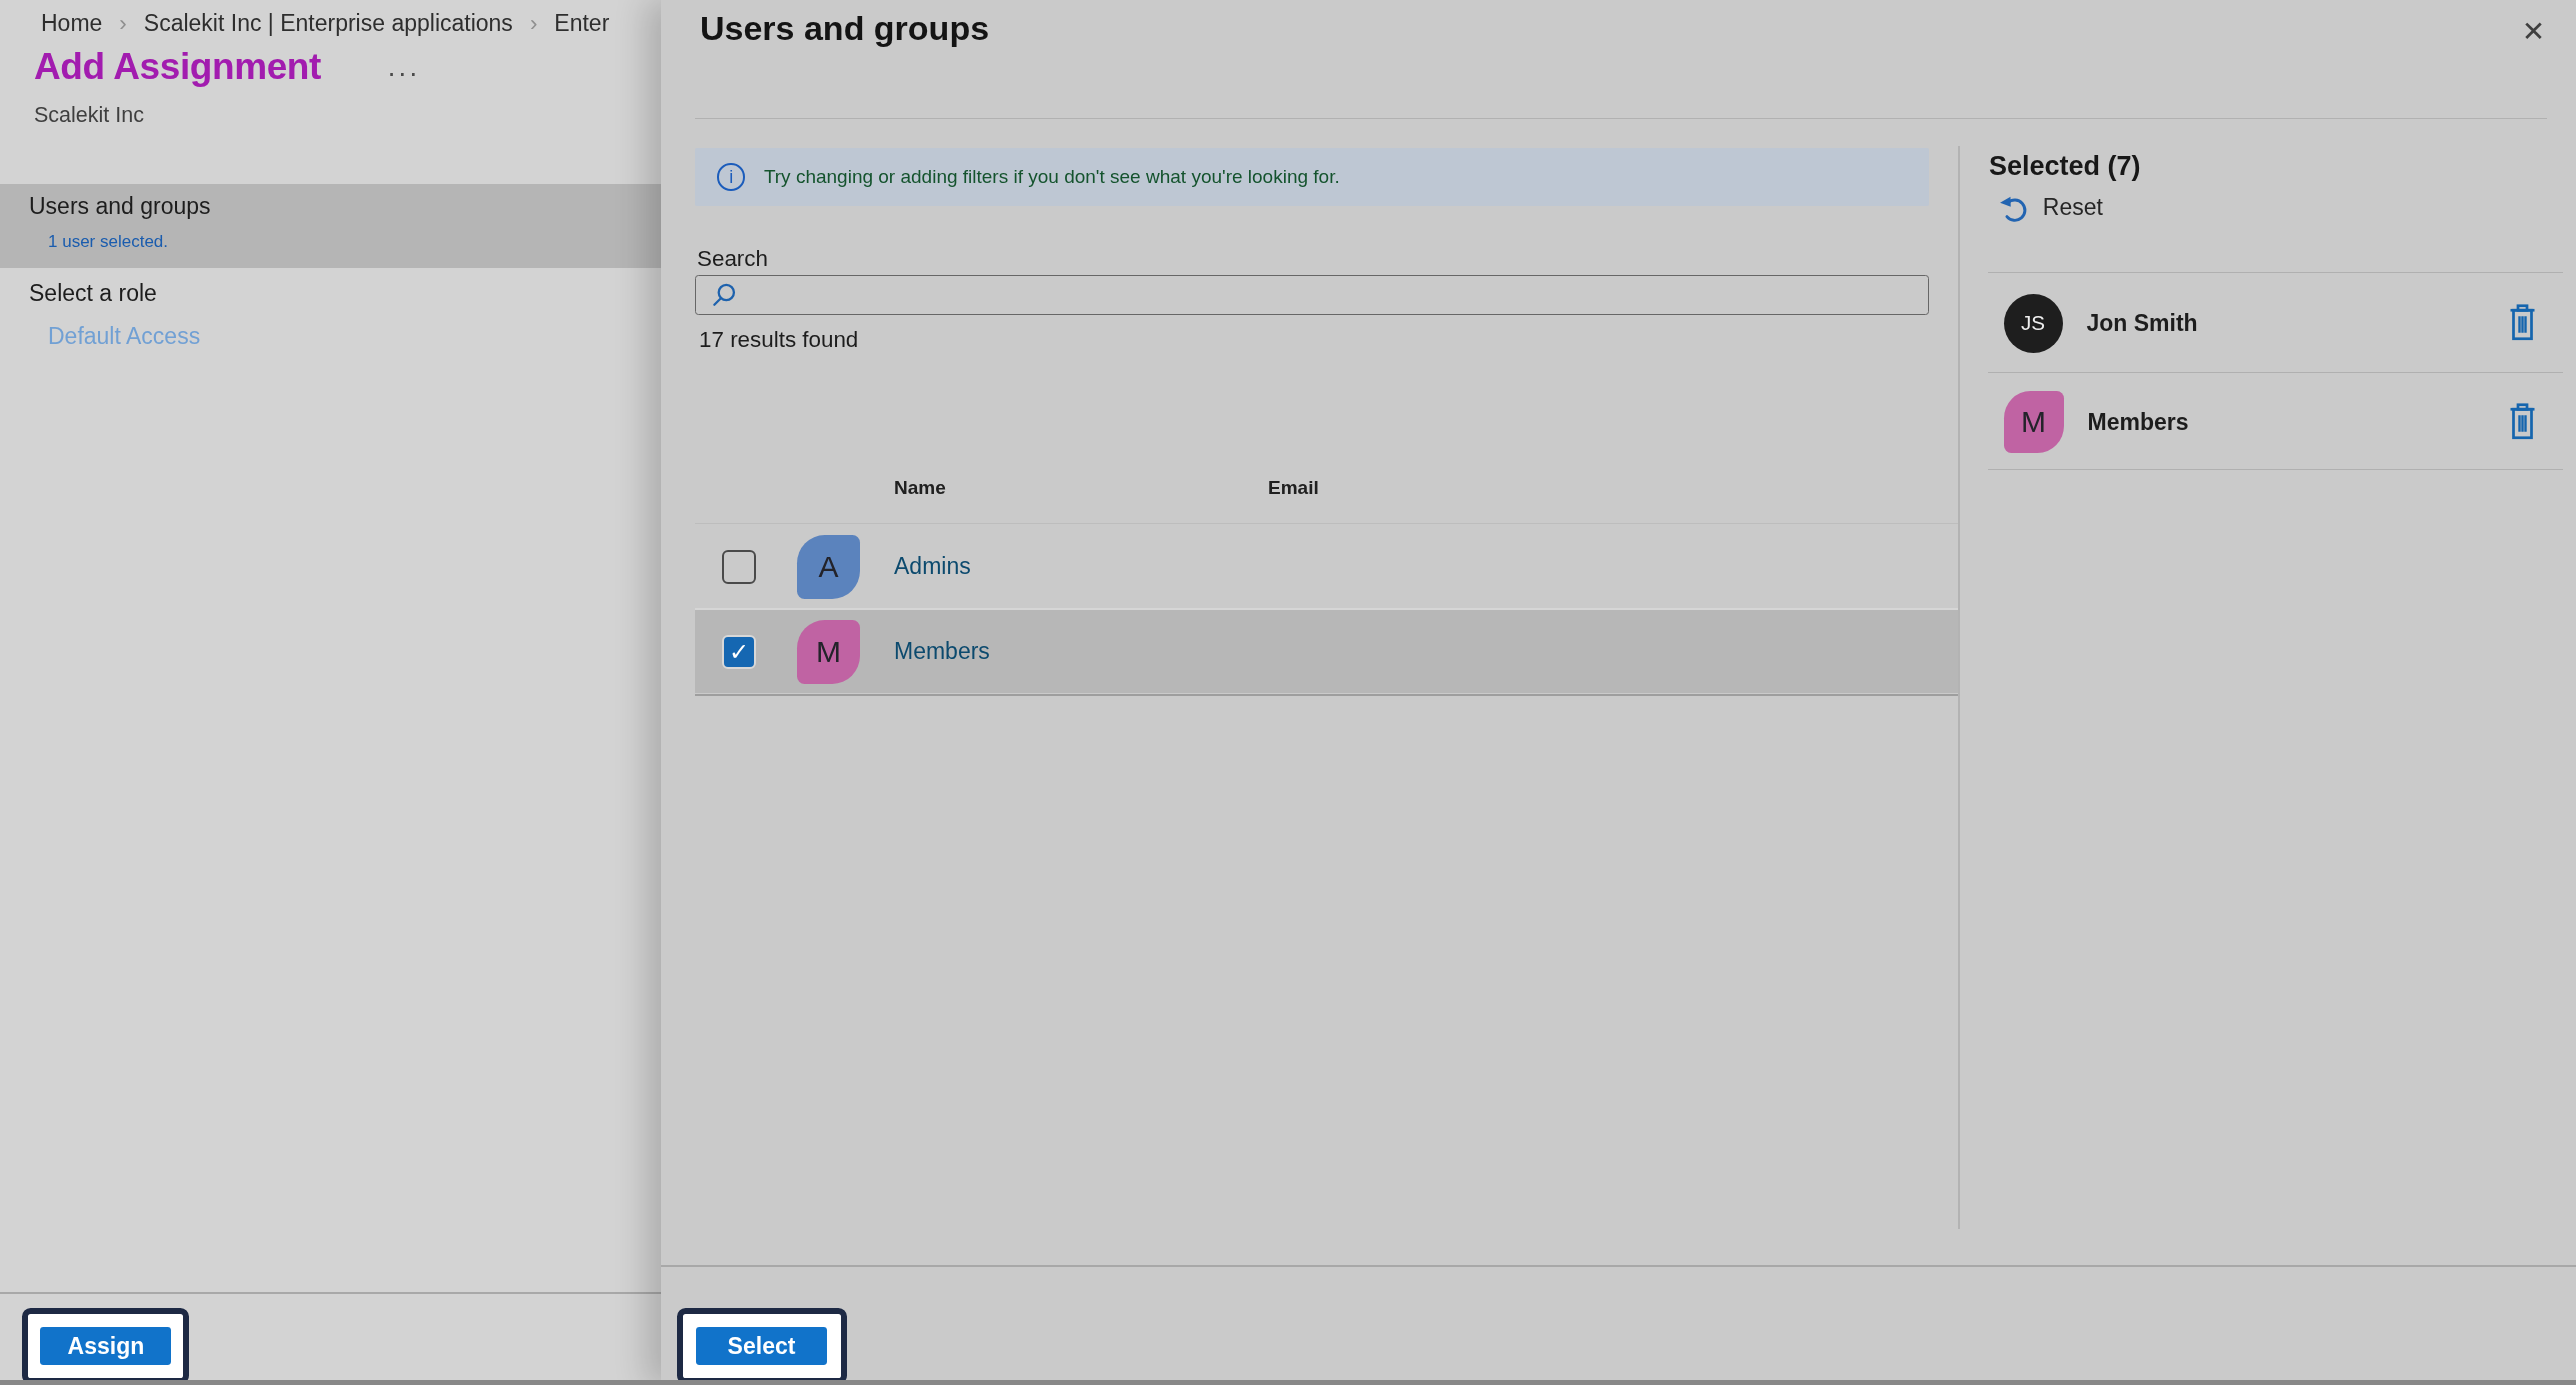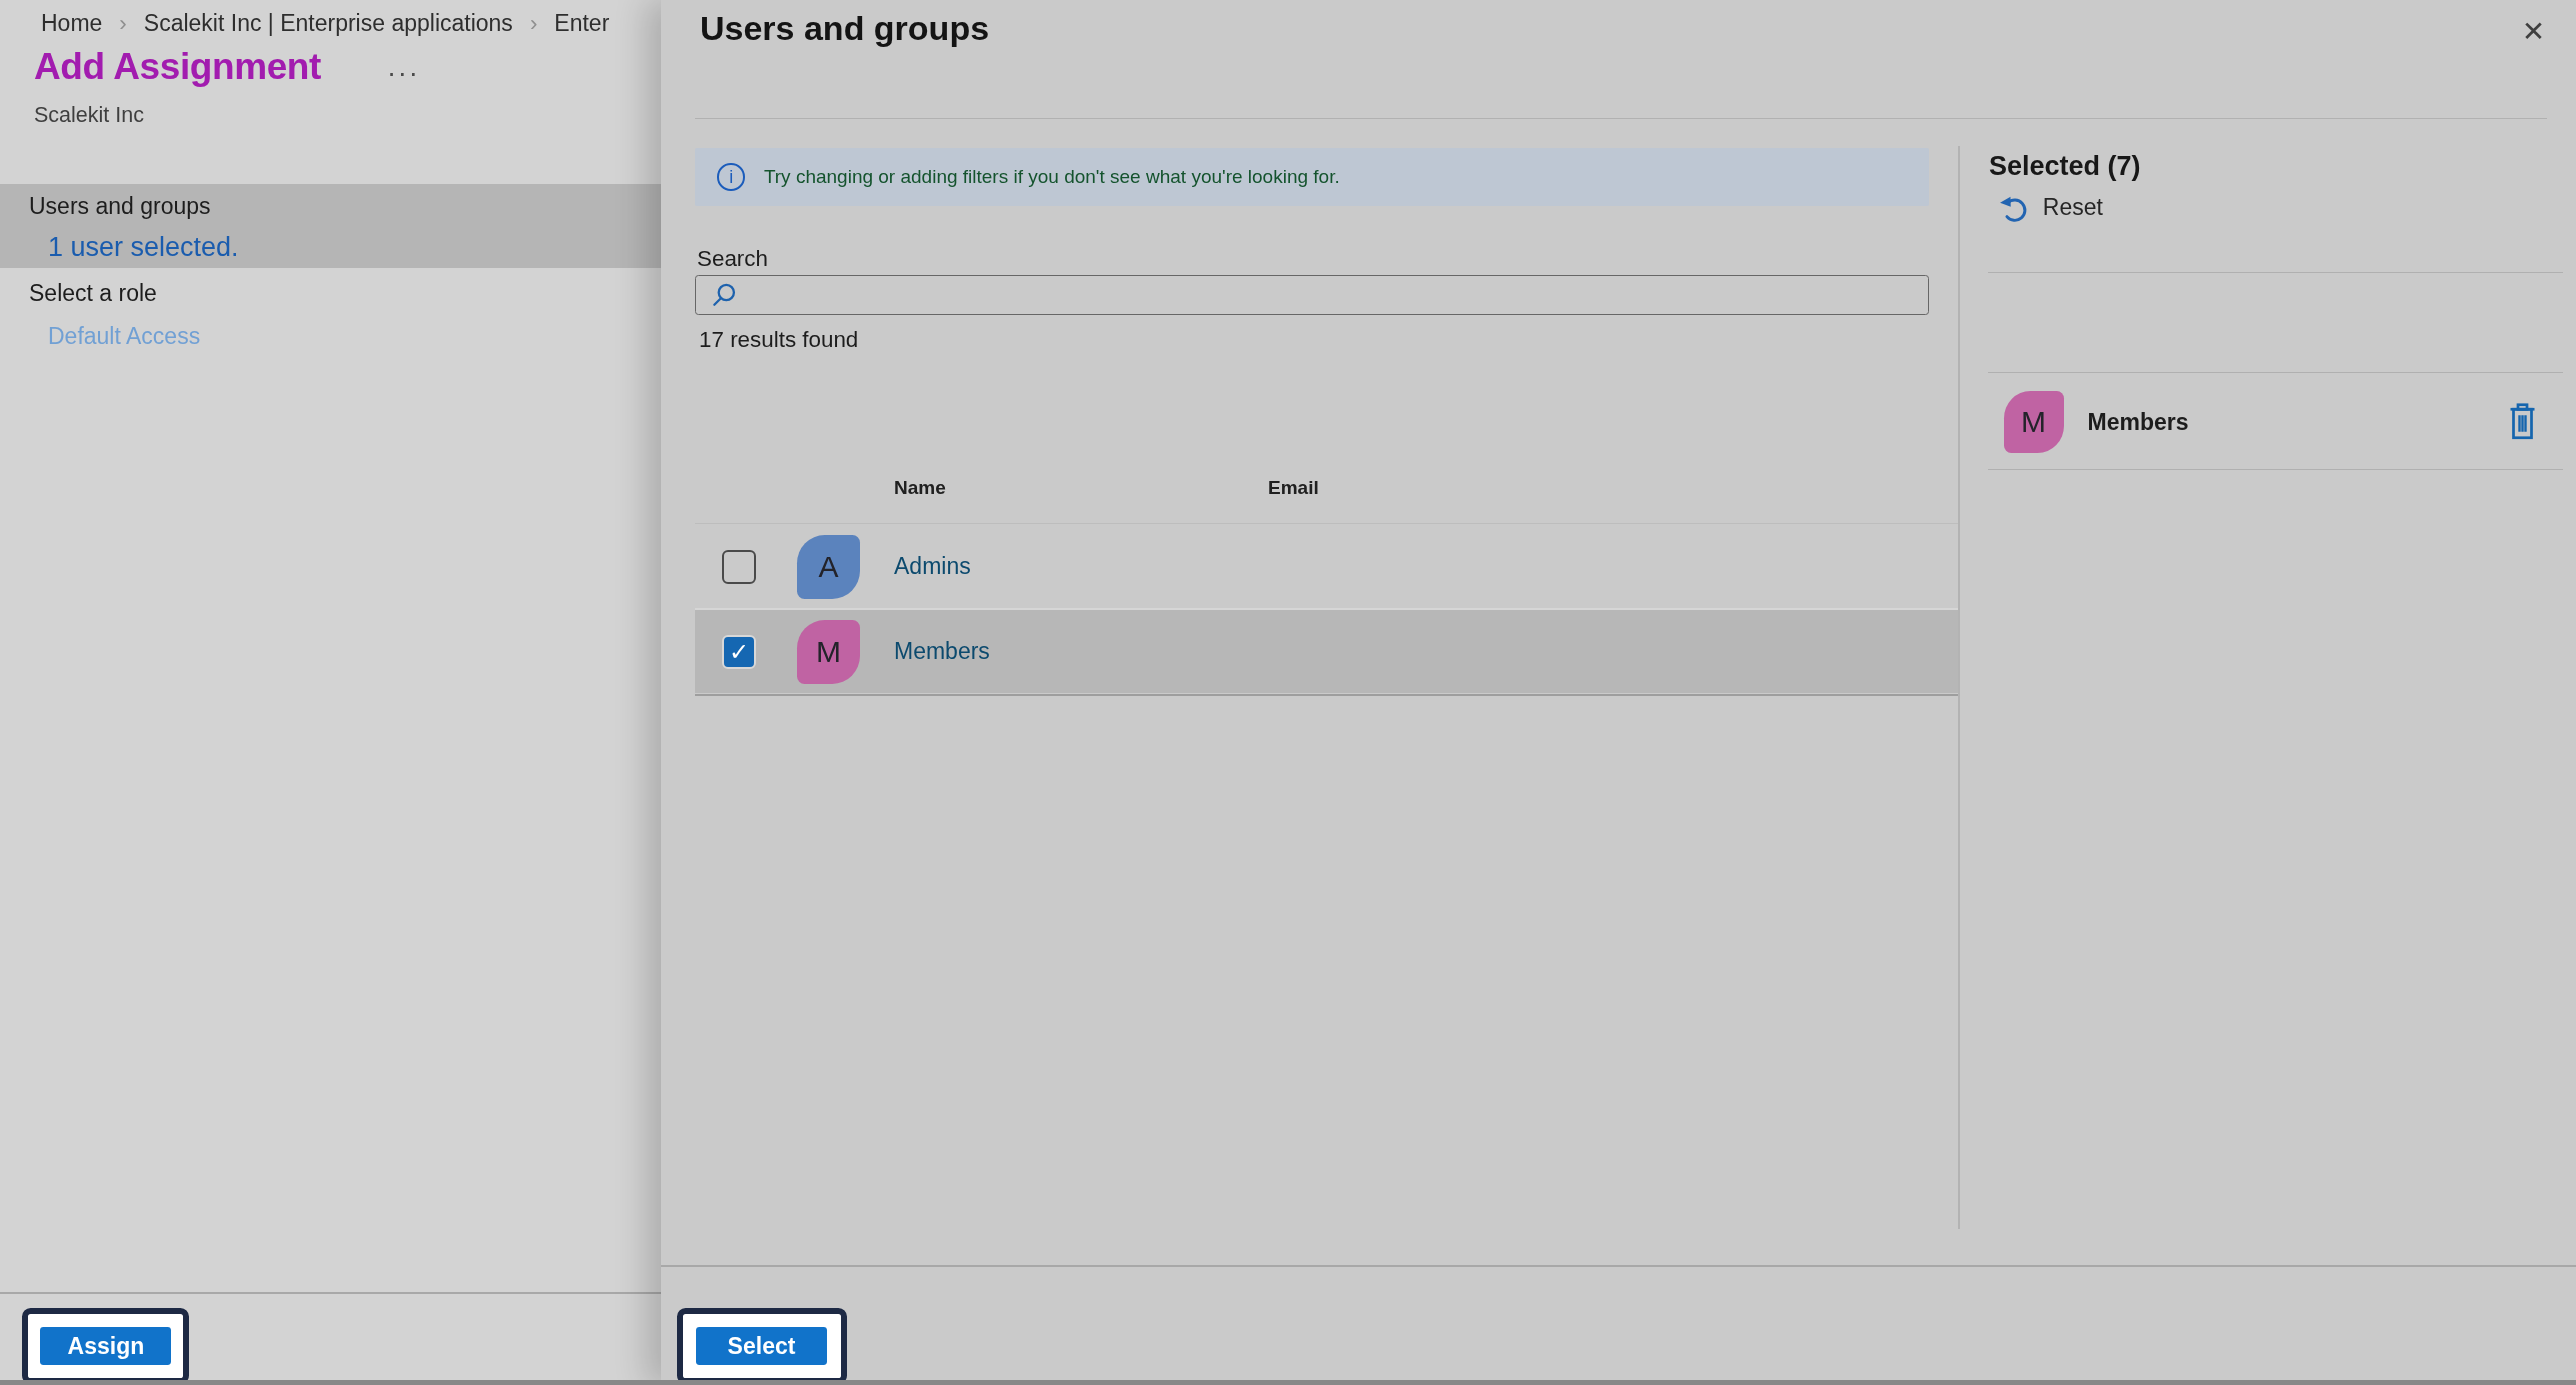--- a/index.html
+++ b/index.html
@@ -9,21 +9,21 @@
   
   .breadcrumb{ position:absolute; left:41px; top:10.3px; display:flex; align-items:center; gap:17px; font-size:23px; color:#2e2e2e; white-space:nowrap; }
   .breadcrumb .sep{ color:#8f8f8f; font-size:22.4px; }
   .breadcrumb .crumb{ cursor:pointer; }
   .page-title{ position:absolute; left:34px; top:46px; font-size:37px; font-weight:bold; color:#a21caf; letter-spacing:-0.4px; }
   .more-menu{ position:absolute; left:387px; top:57px; font-size:27.5px; color:#4a4a4a; letter-spacing:1.7px; }
   .page-subtitle{ position:absolute; left:34px; top:103px; font-size:21.5px; color:#3f3f3f; }
 
   .nav-highlight{ position:absolute; left:0; top:184px; width:661px; height:84px; background:#b5b5b5; }
   .nav-label{ position:absolute; left:29px; top:8.6px; font-size:23px; color:#1d1d1d; }
-  .nav-status{ position:absolute; left:48px; top:48px; font-size:27px; color:#1a5cae; cursor:pointer; }
+  .nav-status{ position:absolute; left:48px; top:48px; font-size:17px; color:#1a5cae; cursor:pointer; }
   .role-label{ position:absolute; left:29px; top:280px; font-size:23px; color:#1d1d1d; }
   .role-value{ position:absolute; left:48px; top:323px; font-size:23px; color:#71a0d4; cursor:pointer; }
 
   .left-footer-divider{ position:absolute; left:0; top:1292px; width:661px; height:1.7px; background:#a8a8a8; }
 
   .annot-box{ position:absolute; background:#ffffff; border:6px solid #1d2944; border-radius:8.6px; display:flex; align-items:center; justify-content:center; }
   .annot-assign{ left:22.4px; top:1308px; width:167px; height:76px; }
   .annot-select{ left:15.5px; top:1308px; width:170px; height:76px; }
   .primary-btn{ width:131px; height:38px; background:#1173ca; color:#fff; border:none; border-radius:3.4px; font-family:"Liberation Sans",sans-serif; font-size:23px; font-weight:bold; cursor:pointer; }
 
@@ -165,20 +165,34 @@
     <div class="reset-row">
       <svg width="33" height="33" viewBox="0 0 26 26">
         <path d="M9.3 9.3 A 8 8 0 1 1 8.6 20.2" fill="none" stroke="#2264b1" stroke-width="2.3" stroke-linecap="round"></path>
         <polygon points="3.2,9.2 11.4,4.6 11.6,12.4" fill="#2264b1"></polygon>
       </svg>
       <span class="reset-label">Reset</span>
     </div>
 
     <div class="sel-divider" style="top:272px"></div>
 
+    <div class="sel-row" style="top:274px">
+      <span class="sel-avatar-circle" style="background: rgb(30, 30, 30);">JS</span>
+      <span class="sel-name">Jon Smith</span>
+      <button class="trash-btn">
+        <svg width="33" height="40" viewBox="0 0 22 26">
+          <rect x="8" y="1.5" width="6" height="3" fill="none" stroke="#1565ae" stroke-width="1.8"></rect>
+          <line x1="3" y1="4.5" x2="19" y2="4.5" stroke="#1565ae" stroke-width="1.8"></line>
+          <rect x="5" y="4.5" width="12" height="19" fill="none" stroke="#1565ae" stroke-width="1.8"></rect>
+          <line x1="9" y1="8.5" x2="9" y2="19.5" stroke="#1565ae" stroke-width="1.6"></line>
+          <line x1="11" y1="8.5" x2="11" y2="19.5" stroke="#1565ae" stroke-width="1.6"></line>
+          <line x1="13" y1="8.5" x2="13" y2="19.5" stroke="#1565ae" stroke-width="1.6"></line>
+        </svg>
+      </button>
+    </div>
 
     <div class="sel-divider" style="top:372px"></div>
 
     <div class="sel-row" style="top:373px">
       <span class="avatar-leaf" style="background: rgb(192, 99, 163);">M</span>
       <span class="sel-name">Members</span>
       <button class="trash-btn">
         <svg width="33" height="40" viewBox="0 0 22 26">
           <rect x="8" y="1.5" width="6" height="3" fill="none" stroke="#1565ae" stroke-width="1.8"></rect>
           <line x1="3" y1="4.5" x2="19" y2="4.5" stroke="#1565ae" stroke-width="1.8"></line>

